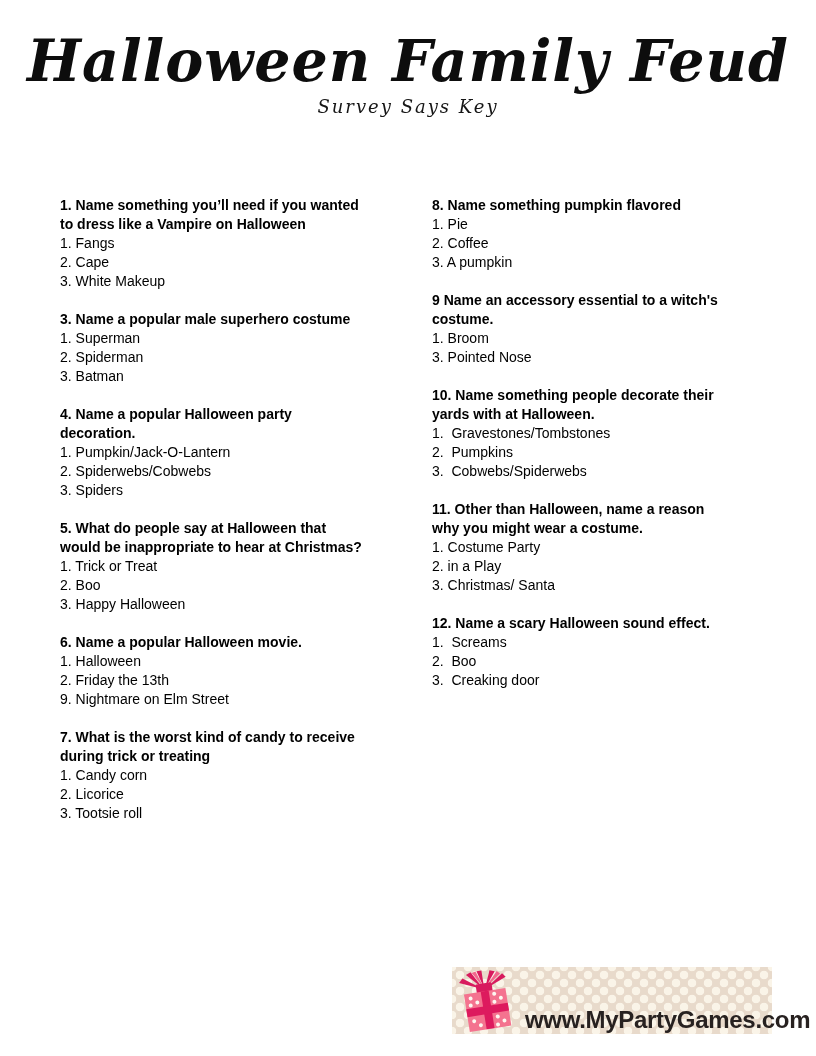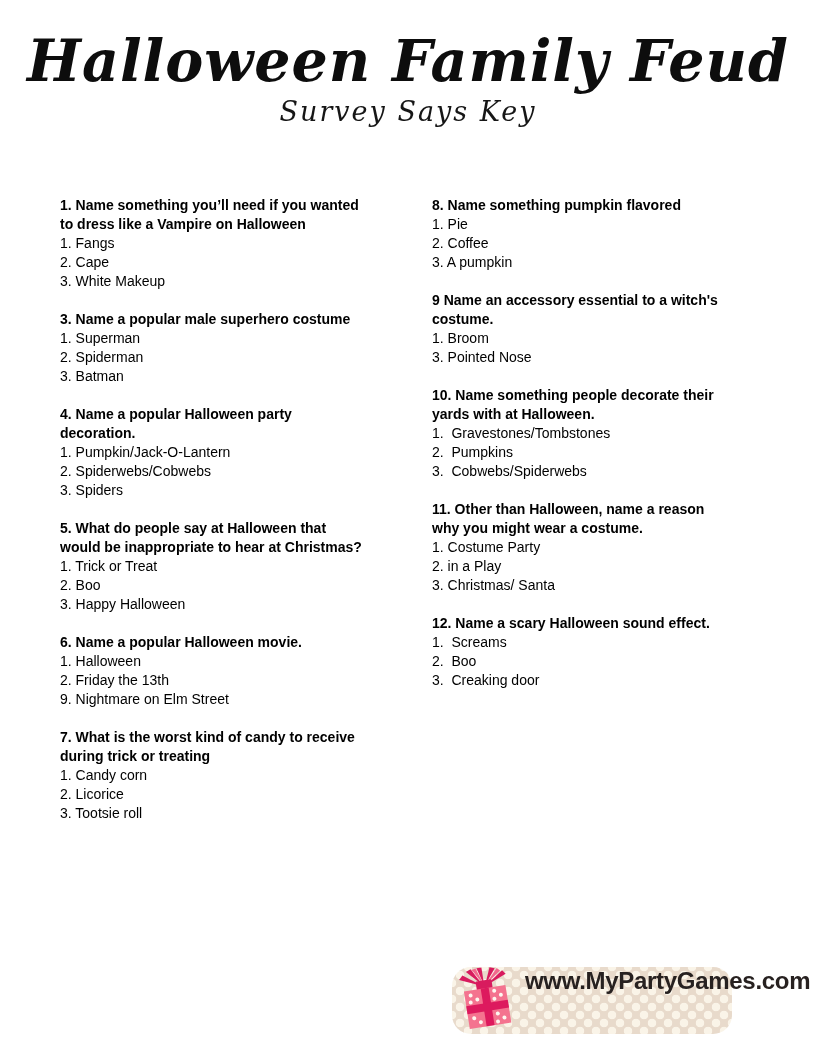--- a/index.html
+++ b/index.html
@@ -9,40 +9,40 @@
     font-family:"Liberation Sans", sans-serif; color:#000;
   }
   header { text-align:center; padding-top:24px; }
   h1.title {
     margin:0; font-family:"DejaVu Serif", serif; font-style:italic;
     font-weight:600; font-size:57px; line-height:1.15; color:#0d0d0d;
     letter-spacing:1px;
   }
   h2.subtitle {
     margin:2px 0 0 0; font-family:"DejaVu Serif", serif; font-style:italic;
-    font-weight:500; font-size:27px; color:#161616; letter-spacing:2px;
+    font-weight:500; font-size:18px; color:#161616; letter-spacing:2px;
   }
   main.content {
     position:absolute; top:192px; left:60px; right:40px;
     display:flex;
   }
   .col { width:372px; }
   .col.right { flex:1; }
   .qa-block { margin-bottom:19px; }
   .qa-block p { margin:0; font-size:14px; line-height:19px; white-space:pre-wrap; }
   .qa-block p.question { font-weight:bold; }
   .footer-banner {
-    position:absolute; left:452px; top:963px; width:280px; height:67px;
+    position:absolute; left:452px; top:963px; width:320px; height:67px;
     background-color:#e8dacb;
     background-image:
       radial-gradient(circle, #faf4e8 4px, rgba(0,0,0,0) 4.6px),
       radial-gradient(circle, #faf4e8 4px, rgba(0,0,0,0) 4.6px);
     background-size:16px 16px;
     background-position:0 0, 8px 8px;
-    display:flex; align-items:flex-start;border-radius:19px;
+    display:flex; align-items:flex-end;
   }
   .gift { display:block; width:64px; height:64px; margin-left:3px; flex:0 0 auto; }
   .site {
     font-weight:bold; font-size:24px; letter-spacing:-0.3px;
     color:#272120; margin-left:6px; white-space:nowrap;
   }
 </style>
 </head>
 <body>
 

